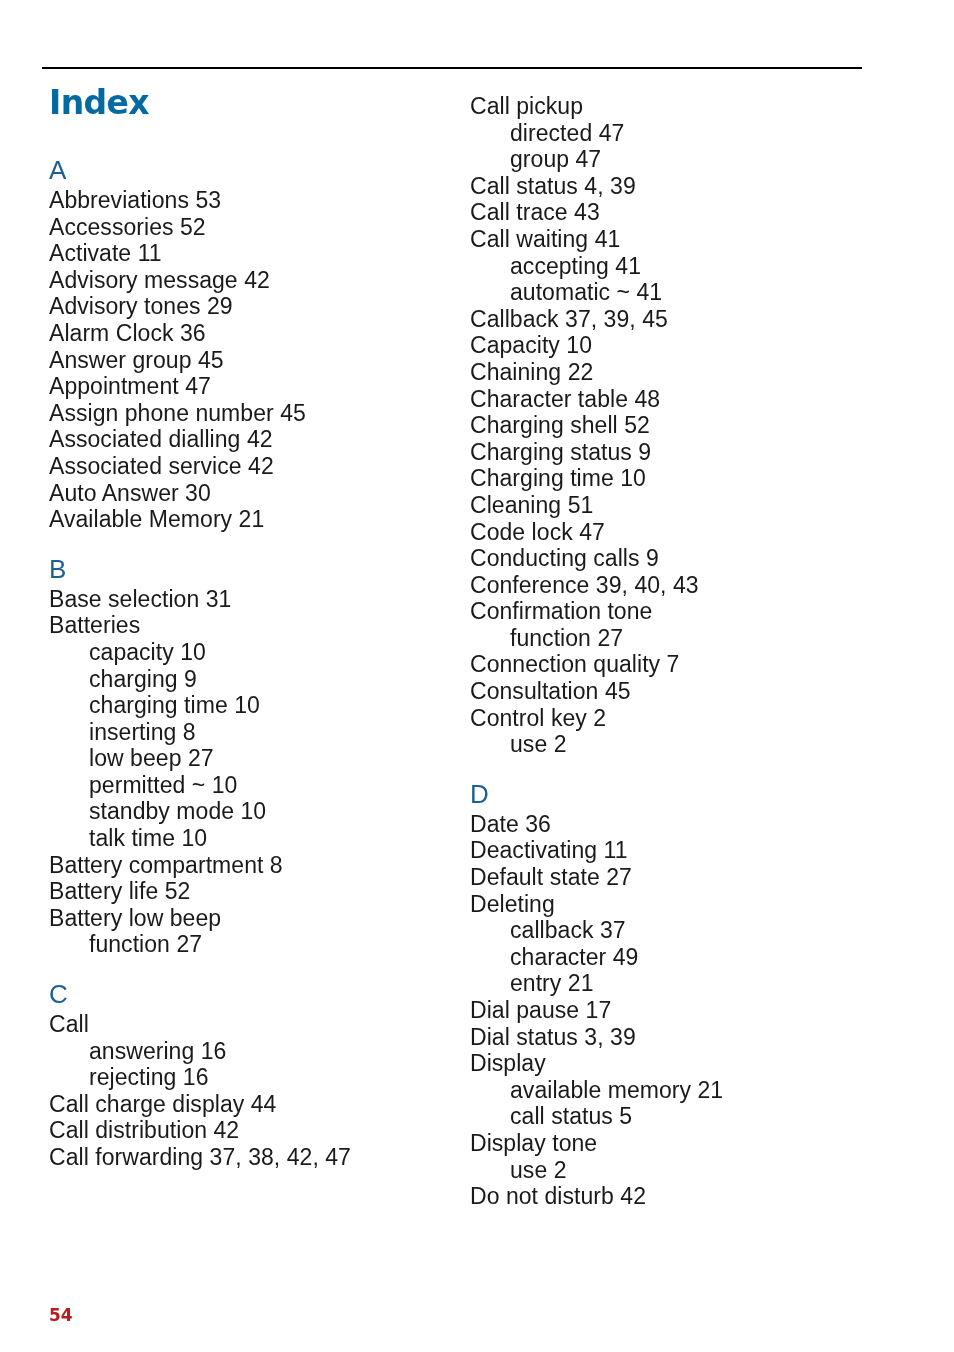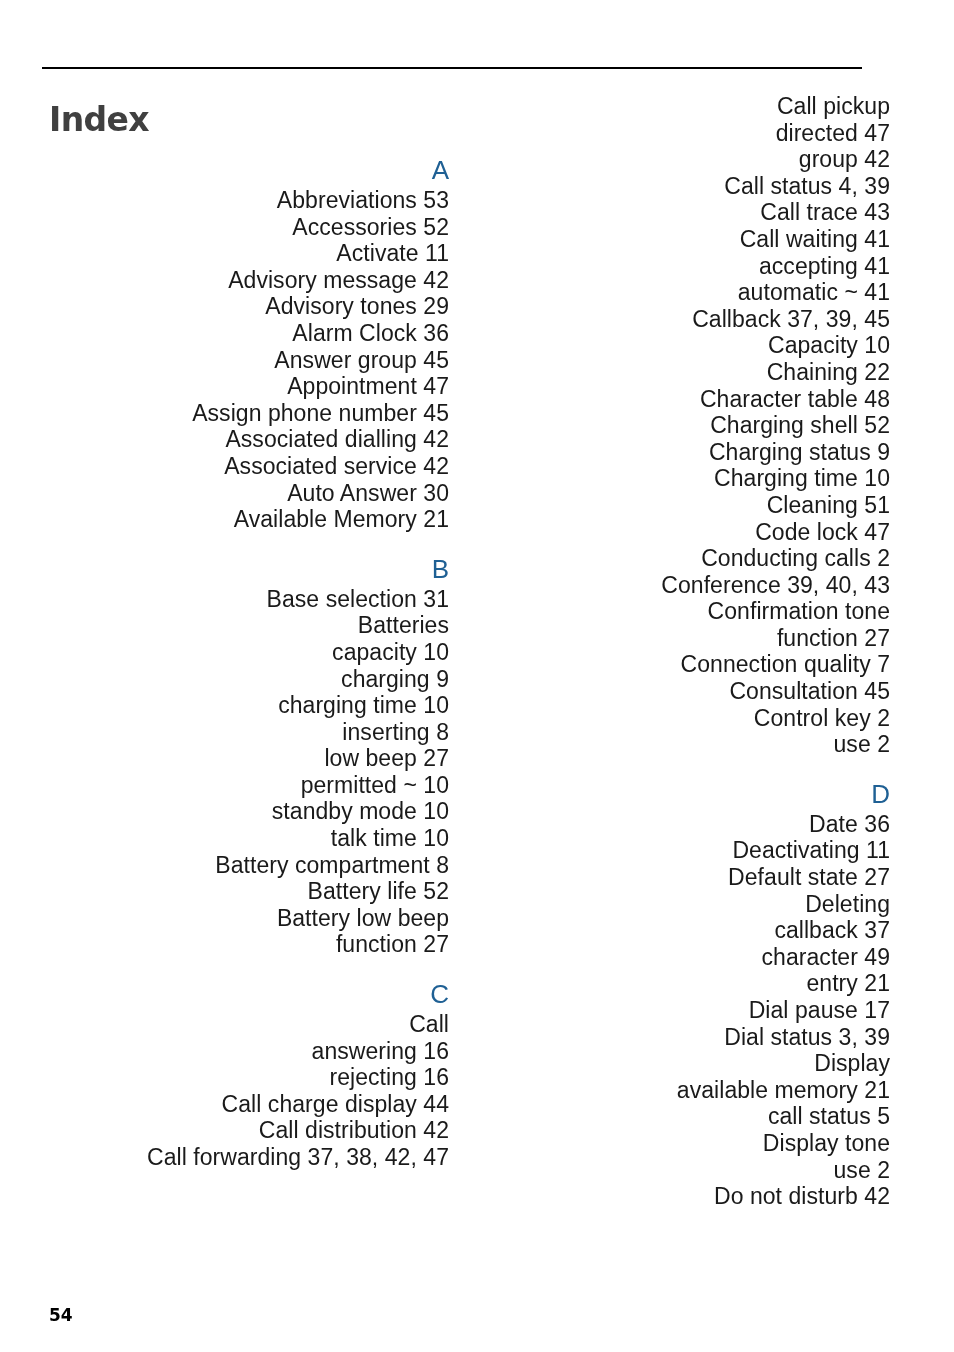--- a/index.html
+++ b/index.html
@@ -30,41 +30,40 @@
     top: 67px;
     width: 820px;
     height: 2px;
     background: #000000;
   }
 
   
   .page-title {
     position: absolute;
     left: 49px;
-    top: 101px;
+    top: 84px;
     font-family: "DejaVu Sans", sans-serif;
     font-weight: bold;
     font-size: 33px;
     letter-spacing: -0.6px;
     line-height: 38px;
-    color: #404040;
+    color: #0369a1;
     white-space: nowrap;
   }
 
   
   .columns {
     position: absolute;
     left: 0;
     top: 156px;
     width: 954px;
   }
   .col {
     position: absolute;
     top: 0;
-    text-align: right;
   }
   .col-left  { left: 49px;  width: 400px; }
   .col-right { left: 470px; width: 420px; top: -63px; }
 
   .section {
     margin: 0;
     padding: 0;
   }
   .section + .section {
     margin-top: 22px;
@@ -91,21 +90,21 @@
 
   
   .page-number {
     position: absolute;
     left: 49px;
     top: 1305px;
     font-family: "DejaVu Sans", sans-serif;
     font-weight: bold;
     font-size: 17px;
     line-height: 20px;
-    color: #000000;
+    color: #b91c1c;
   }
 </style>
 </head>
 <body>
 
 <div class="page">
 
   <div class="top-rule"></div>
 
   <div class="page-title">Index</div>
@@ -152,36 +151,36 @@
           <div class="entry sub">rejecting 16</div>
           <div class="entry">Call charge display 44</div>
           <div class="entry">Call distribution 42</div>
           <div class="entry">Call forwarding 37, 38, 42, 47</div>
         </div>
       </div>
     <div class="col col-right">
         <div class="section">
           <div class="entry">Call pickup</div>
           <div class="entry sub">directed 47</div>
-          <div class="entry sub">group 42</div>
+          <div class="entry sub">group 47</div>
           <div class="entry">Call status 4, 39</div>
           <div class="entry">Call trace 43</div>
           <div class="entry">Call waiting 41</div>
           <div class="entry sub">accepting 41</div>
           <div class="entry sub">automatic ~ 41</div>
           <div class="entry">Callback 37, 39, 45</div>
           <div class="entry">Capacity 10</div>
           <div class="entry">Chaining 22</div>
           <div class="entry">Character table 48</div>
           <div class="entry">Charging shell 52</div>
           <div class="entry">Charging status 9</div>
           <div class="entry">Charging time 10</div>
           <div class="entry">Cleaning 51</div>
           <div class="entry">Code lock 47</div>
-          <div class="entry">Conducting calls 2</div>
+          <div class="entry">Conducting calls 9</div>
           <div class="entry">Conference 39, 40, 43</div>
           <div class="entry">Confirmation tone</div>
           <div class="entry sub">function 27</div>
           <div class="entry">Connection quality 7</div>
           <div class="entry">Consultation 45</div>
           <div class="entry">Control key 2</div>
           <div class="entry sub">use 2</div>
         </div>
         <div class="section">
           <div class="section-letter">D</div>

